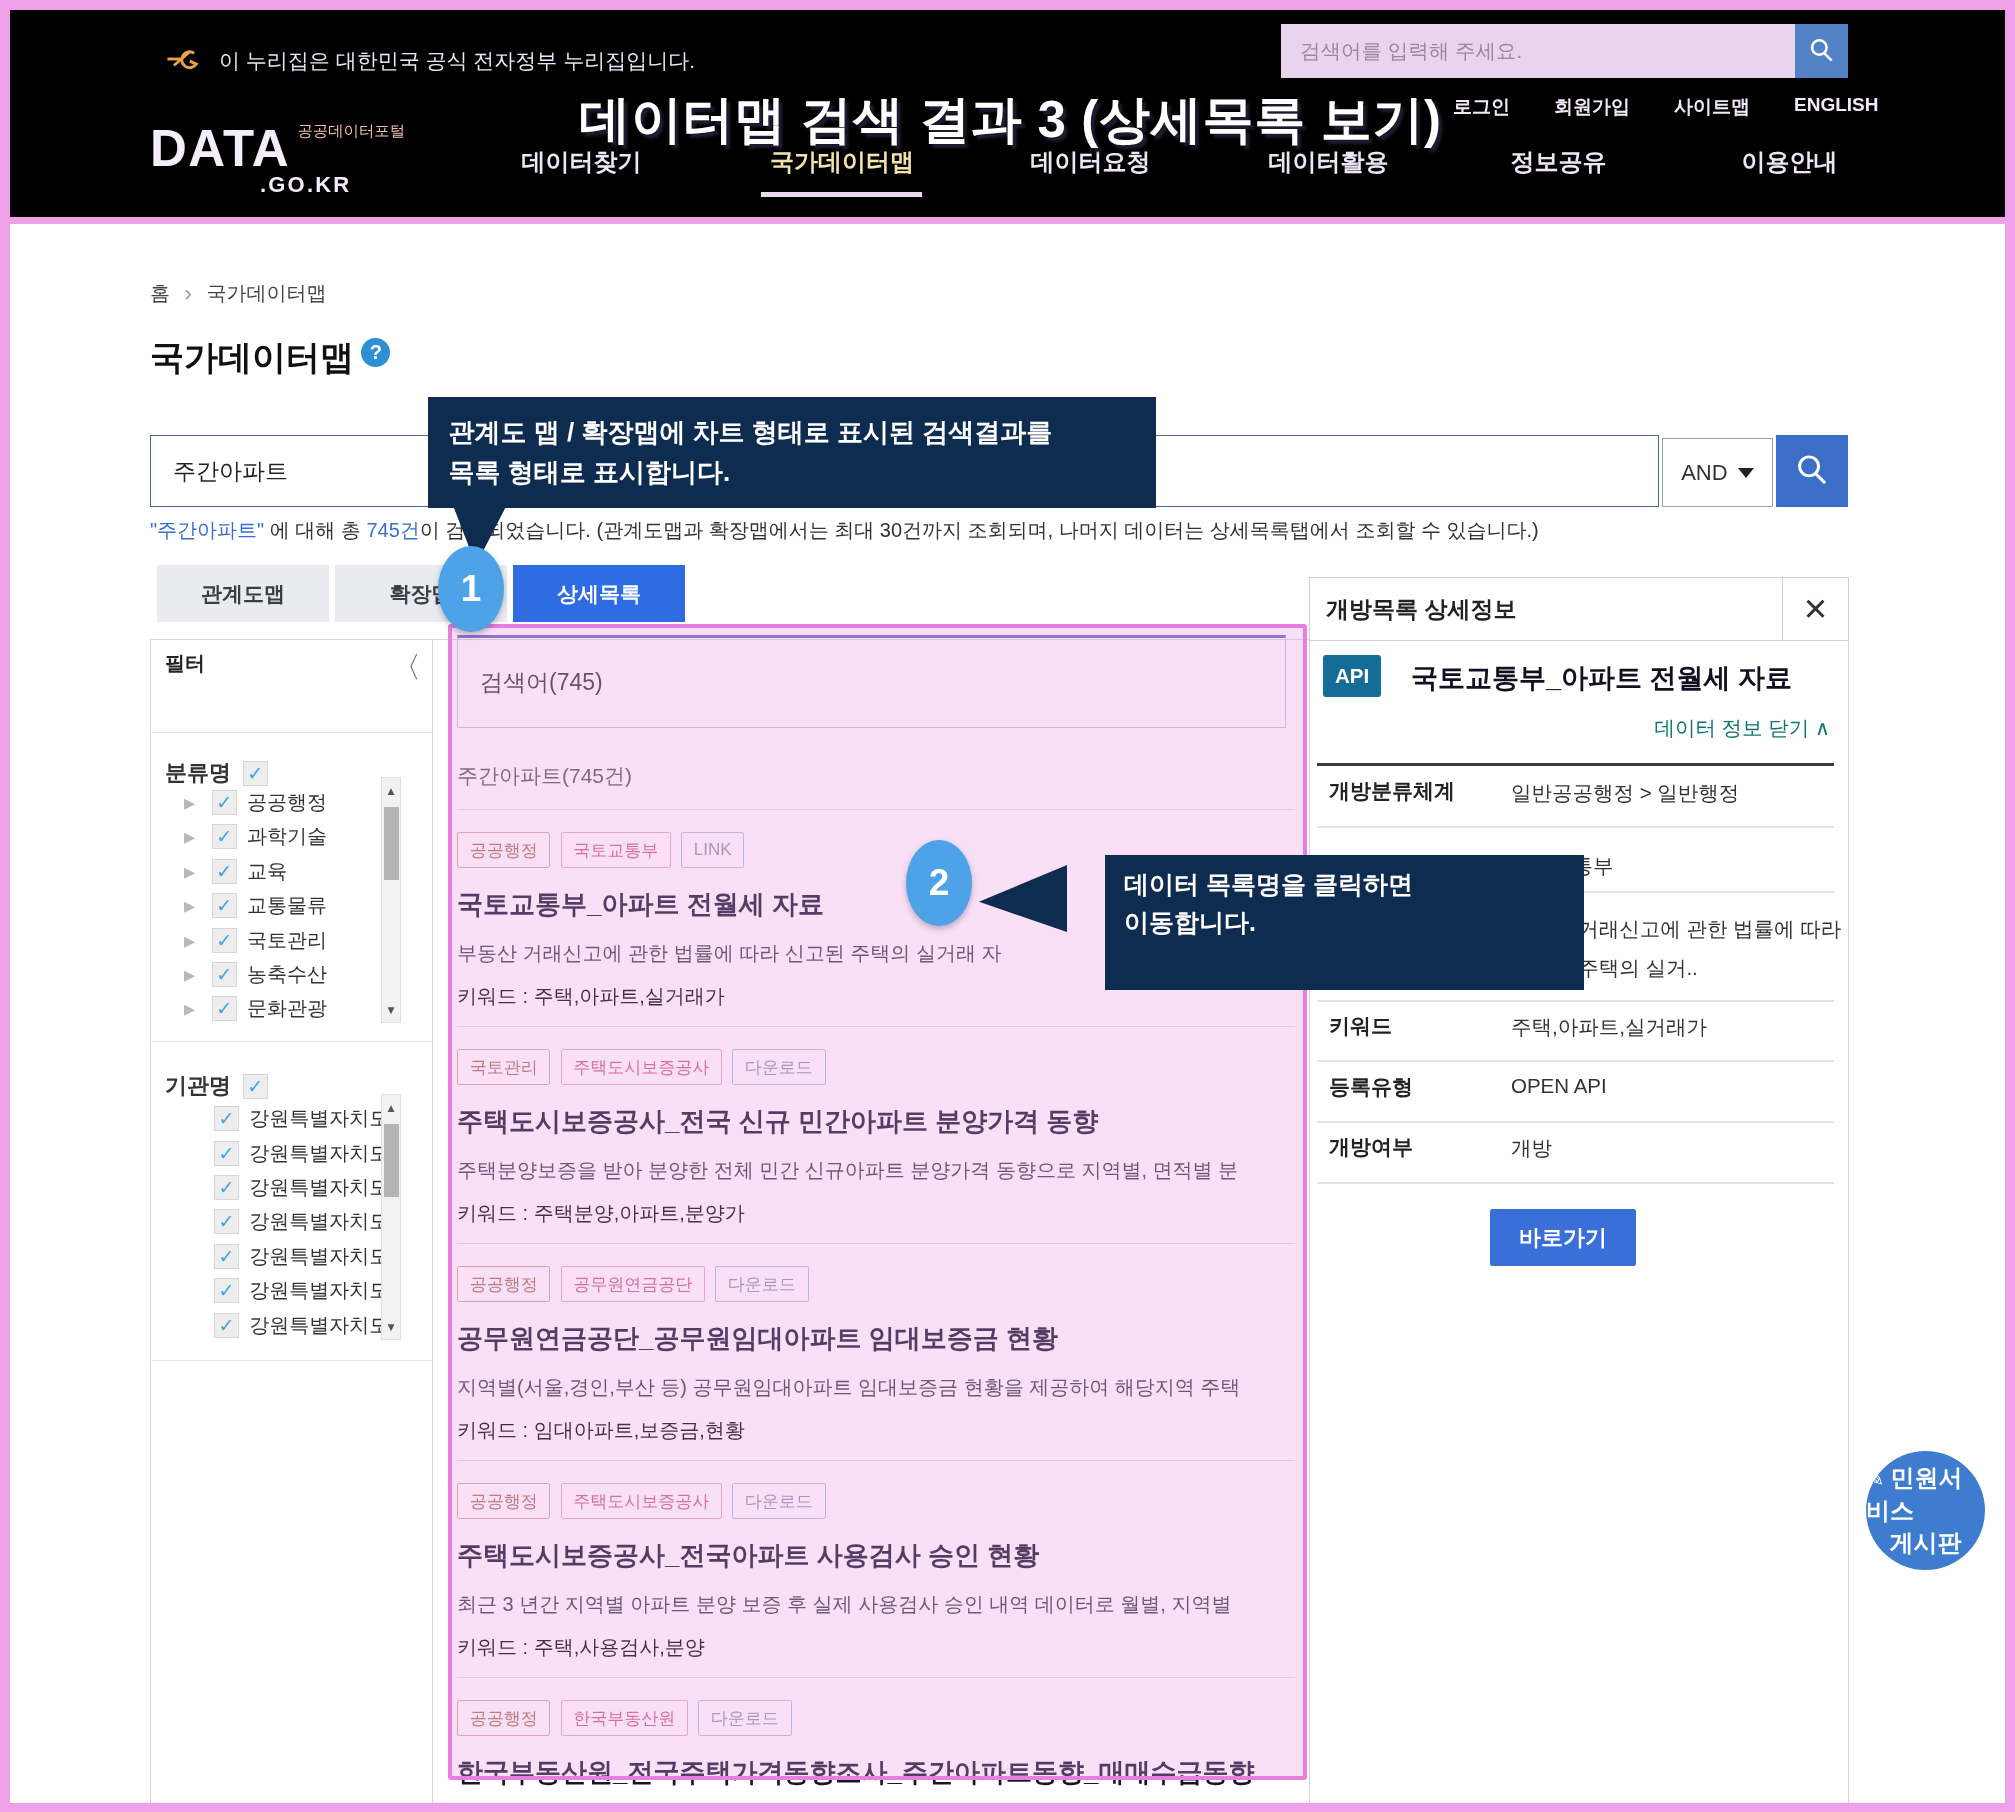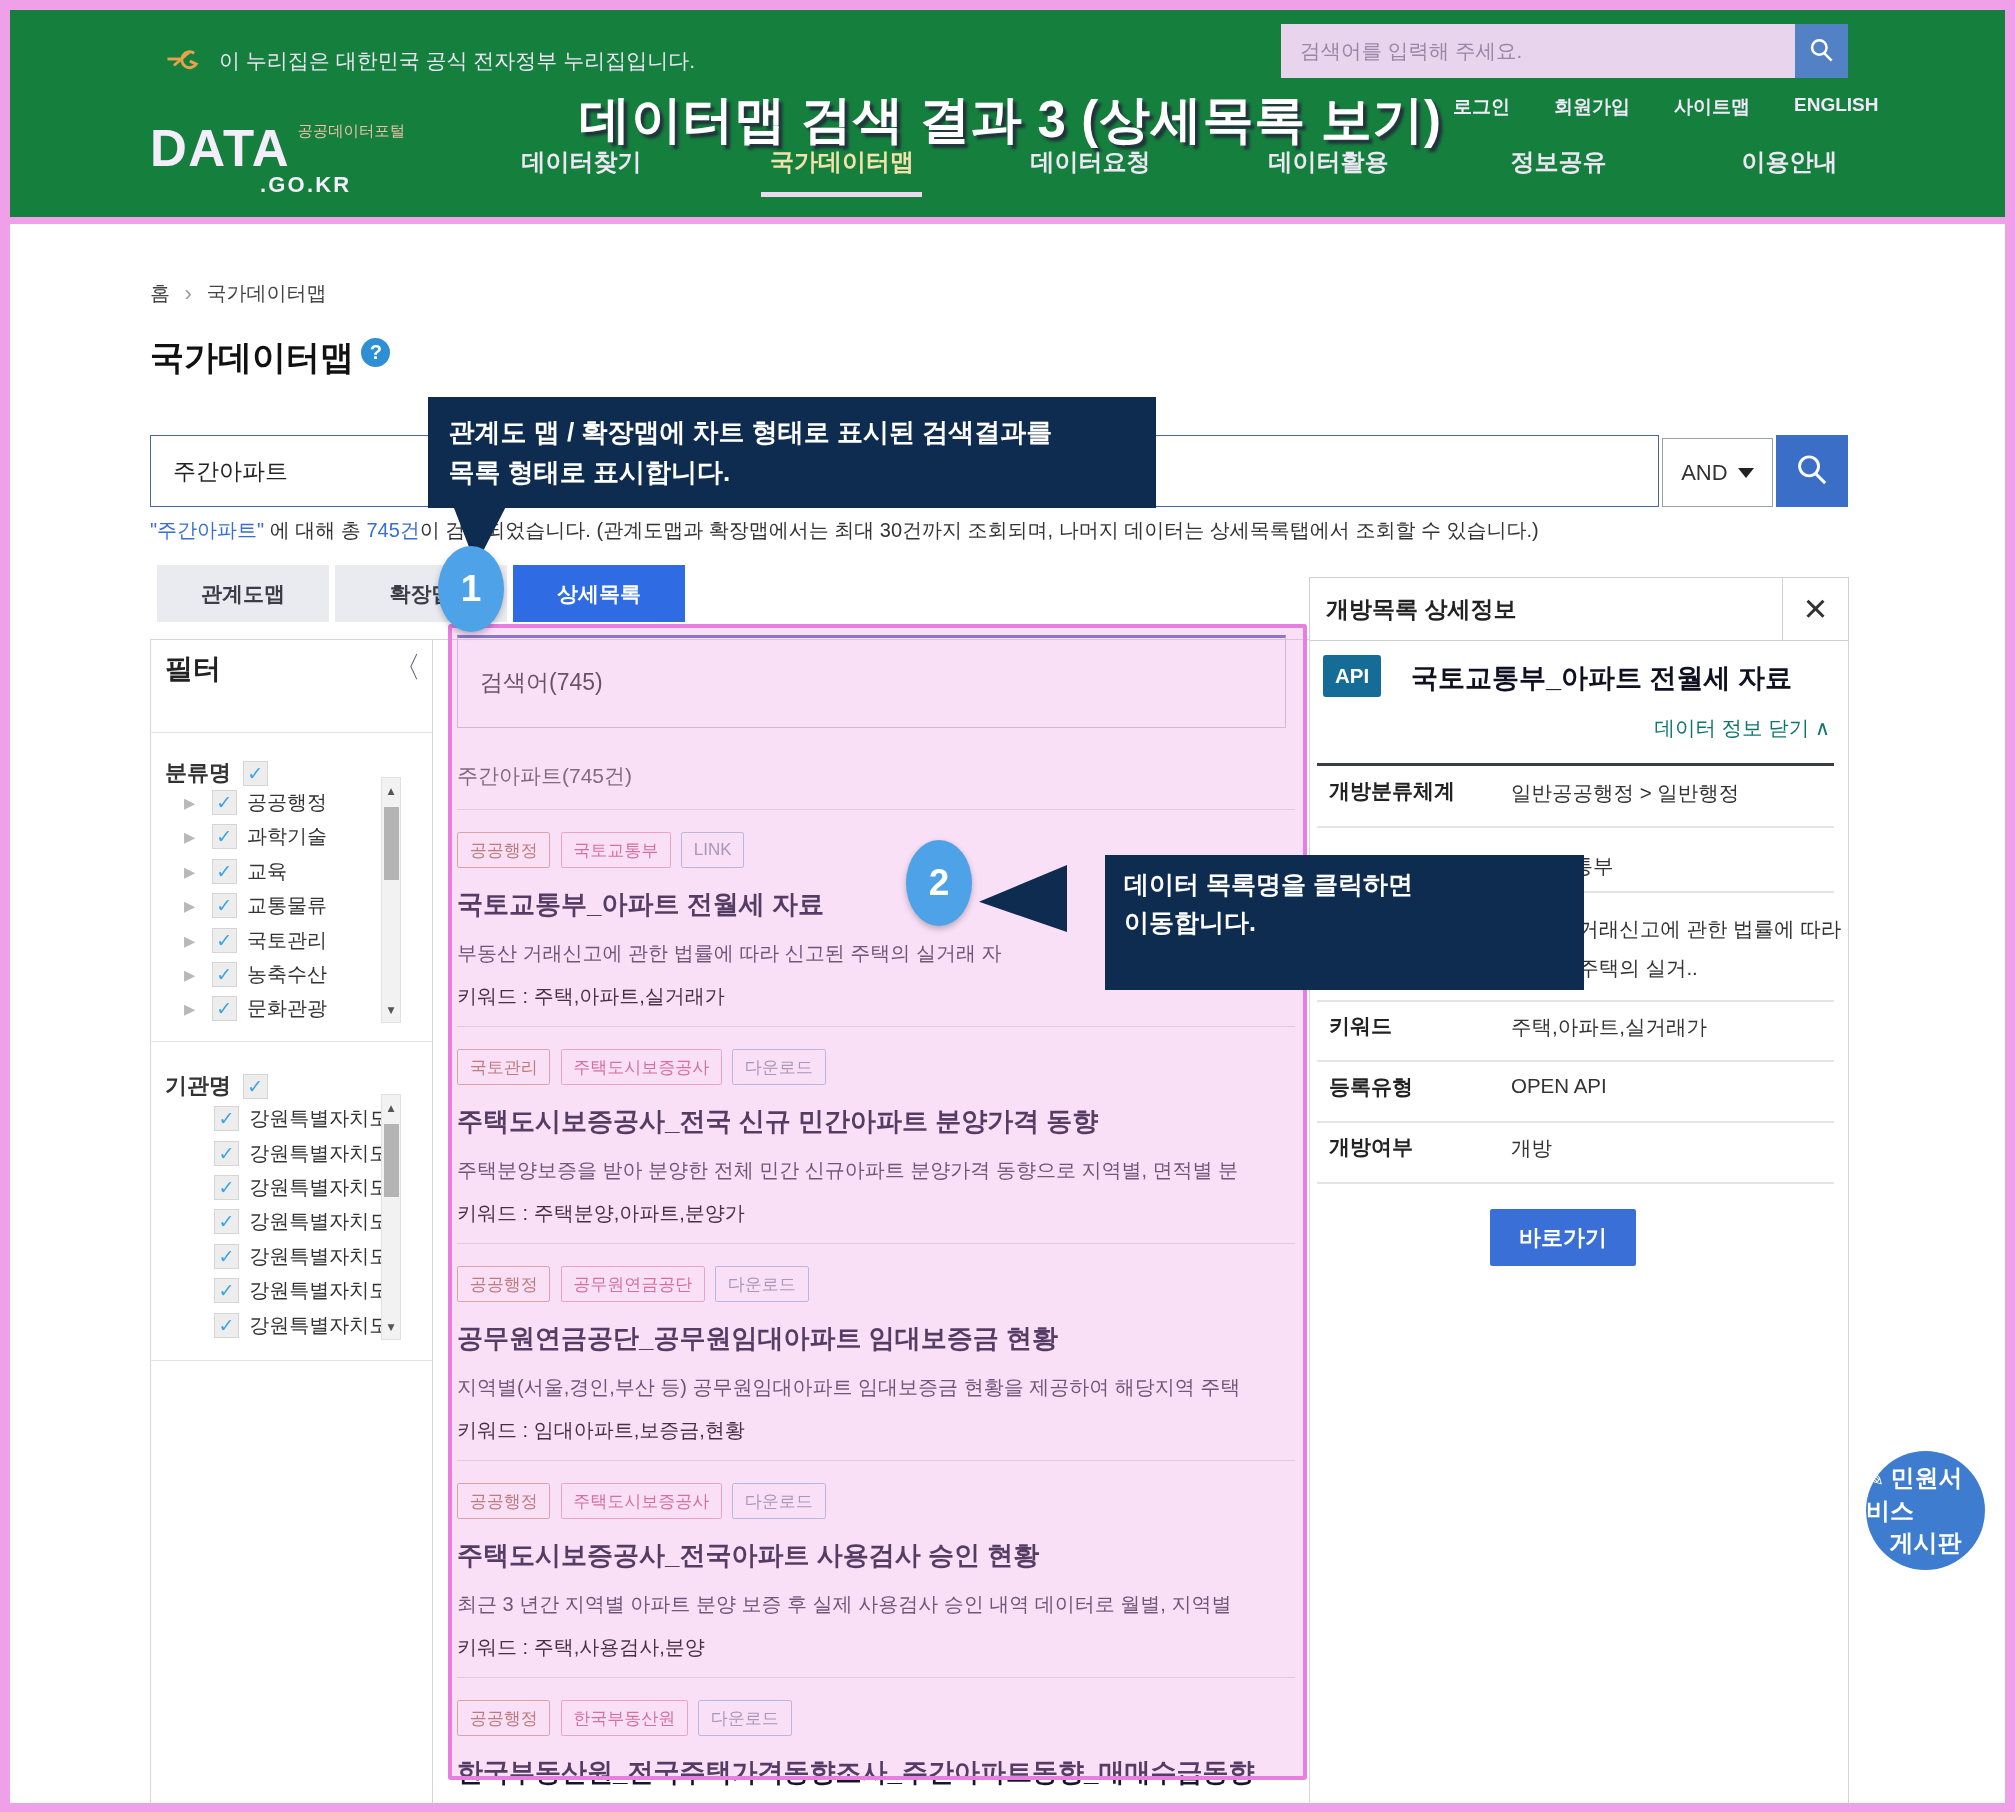--- a/index.html
+++ b/index.html
@@ -1,20 +1,20 @@
 <!DOCTYPE html>
 <html style="font-size:11.7px"><head>
 <meta charset="utf-8">
 <style>
   html,body{margin:0;padding:0;background:#888;}
   .page{position:relative;width:2015px;height:1813px;background:#ffffff;overflow:hidden;
         font-family:"Liberation Sans","DejaVu Sans",sans-serif;}
   .abs{position:absolute;}
   
-  .hdr{left:0;top:0;width:2015px;height:217px;background:#15803d;}
+  .hdr{left:0;top:0;width:2015px;height:217px;background:#000000;}
   .hdr-pinkline{left:0;top:217px;width:2015px;height:7.3px;background:#efa0e8;}
   .gov-banner{left:165px;top:45px;height:32px;display:flex;align-items:center;gap:13px;
               color:#ece4f6;font-size:21px;}
   .hdr-search{left:1281px;top:24px;width:567px;height:54px;display:flex;}
   .hdr-search-input{flex:1;background:#e9d4ee;border:none;display:flex;align-items:center;
               padding-left:19px;font-size:20.5px;color:#9a87a6;}
   .hdr-search-btn{width:53px;background:#5381c6;display:flex;align-items:center;justify-content:center;}
   .util{left:1453px;top:94px;display:flex;gap:44px;font-size:19px;color:#f0e8f8;font-weight:bold;}
   .logo{left:150px;top:123px;color:#f4edfa;line-height:1;}
   .logo-main{font-size:51px;font-weight:bold;letter-spacing:1.5px;}
@@ -44,21 +44,21 @@
   .blue{color:#3a6fd0;}
   
   .tab{top:565px;height:57px;box-sizing:border-box;display:flex;align-items:center;justify-content:center;
        font-size:21px;font-weight:bold;}
   .tab-idle{background:#e9ebf1;color:#3c3c46;}
   .tab-active{background:#2f6ce4;color:#fff;}
   
   .panel-box{left:150px;top:639px;width:1699px;height:1174px;border:0.7px solid #d4d4dc;box-sizing:border-box;background:#fff;}
   .v-div{background:#d4d4dc;width:0.7px;}
   
-  .f-title{left:165px;top:650px;font-size:28px;font-weight:bold;color:#222;}
+  .f-title{left:165px;top:650px;font-size:20px;font-weight:bold;color:#222;}
   .f-collapse{left:392px;top:648px;font-size:29px;color:#667;}
   .f-collapse::after{content:"〈";}
   .f-hr{left:150px;width:282px;height:0.7px;background:#e2e2e8;}
   .f-sec{font-size:22px;font-weight:bold;color:#333;display:flex;gap:11.7px;align-items:center;}
   .cb{width:25px;height:25px;background:#ededed;border:0.7px solid #d5d5d5;box-sizing:border-box;
       display:flex;align-items:center;justify-content:center;color:#3aa4e8;font-size:19px;font-weight:bold;}
   .cb::after{content:"✓";}
   .f-item{display:flex;align-items:center;gap:10.2px;font-size:20px;color:#333;}
   .tree-arrow{color:#b8b8b8;font-size:14.6px;width:17.6px;}
   .tree-arrow::after{content:"▶";}

